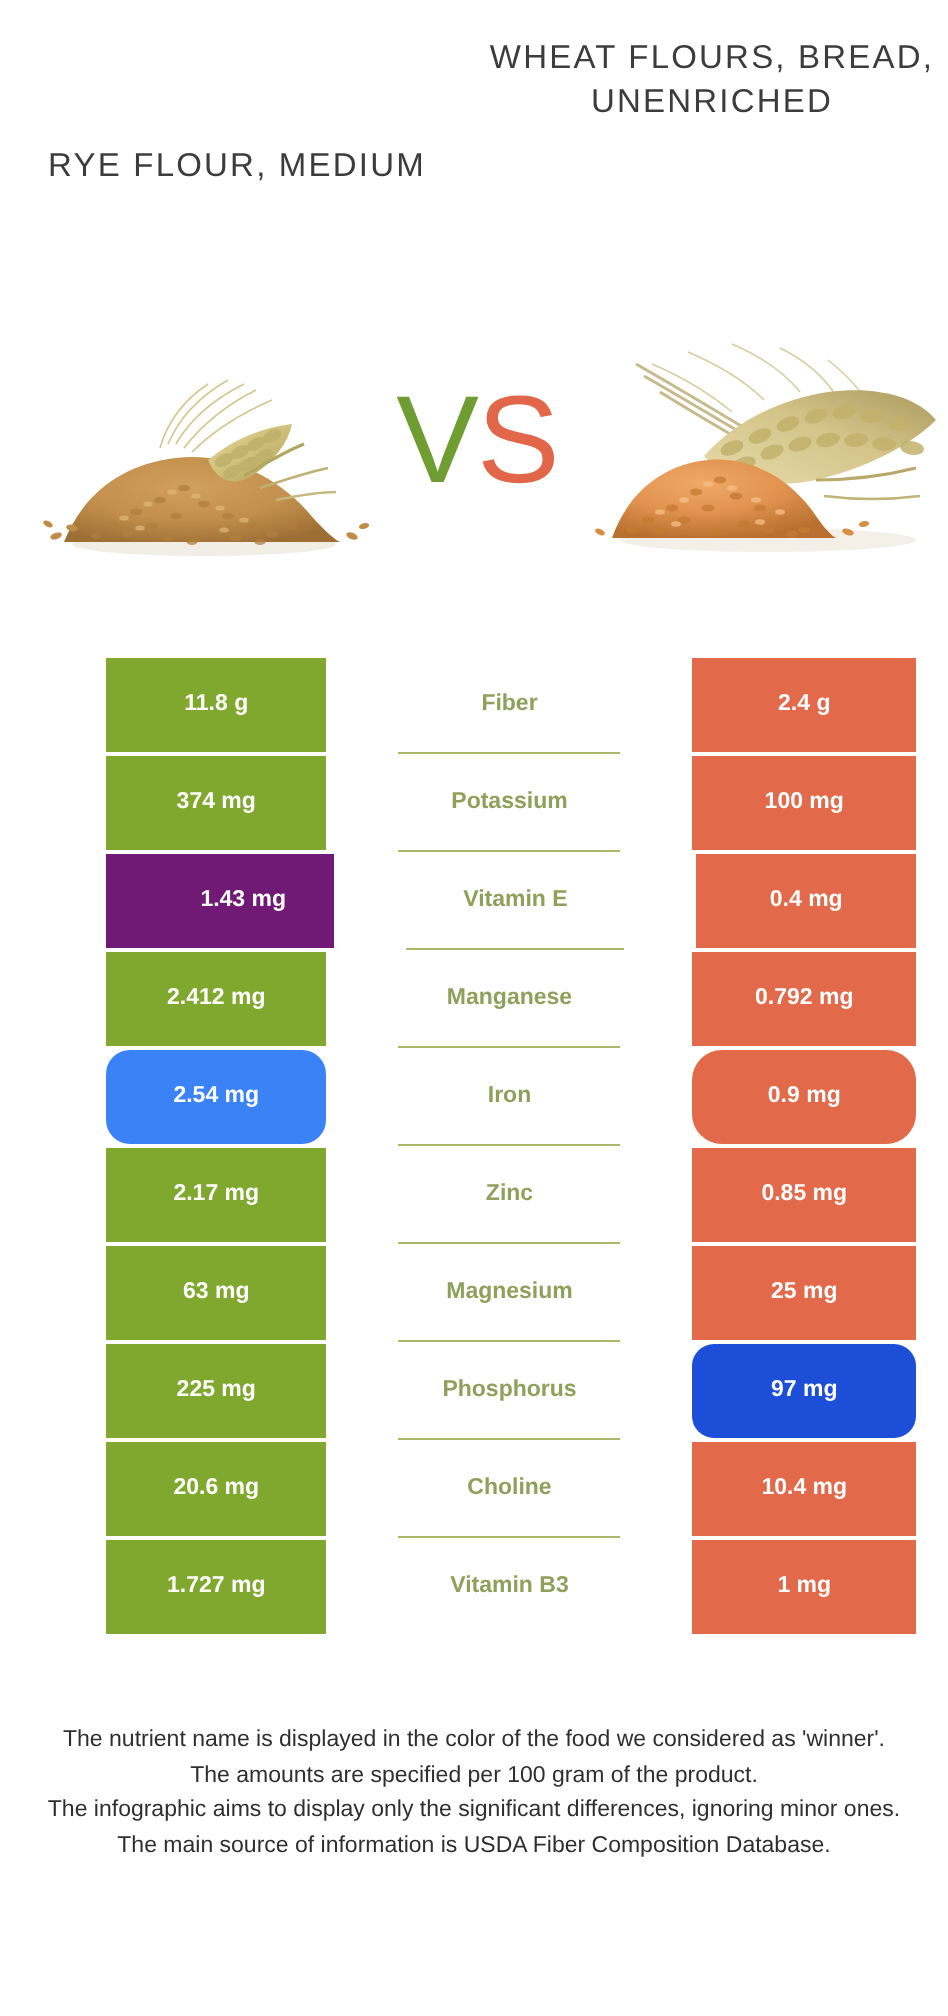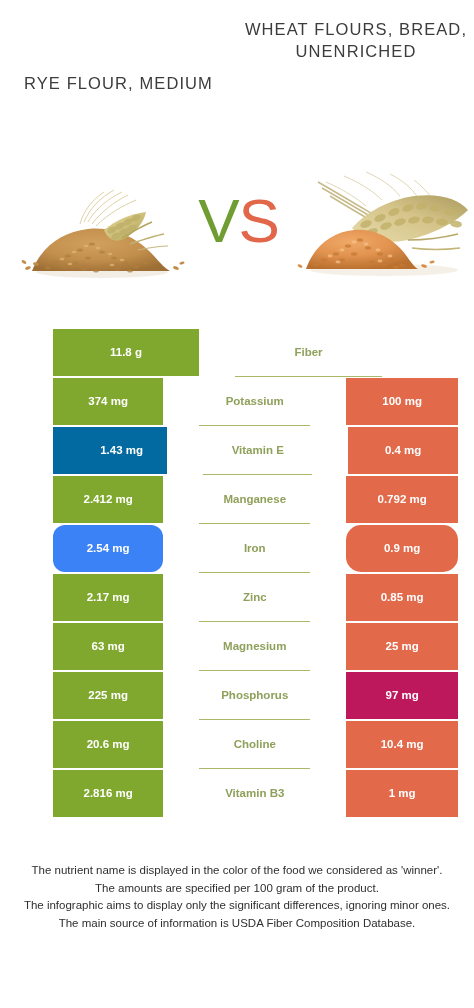--- a/index.html
+++ b/index.html
@@ -348,30 +348,31 @@
         </g>
       </svg>
     </div>
   </div>
 
   <div class="table">
 
     <div class="row">
       <div class="cell cell-left" style="background: rgb(128, 168, 46);">11.8 g</div>
       <div class="cell cell-mid" style="color: rgb(143, 160, 90);">Fiber</div>
+      <div class="cell cell-right" style="background: rgb(226, 105, 74);">2.4 g</div>
     </div>
 
     <div class="row">
       <div class="cell cell-left" style="background: rgb(128, 168, 46);">374 mg</div>
       <div class="cell cell-mid" style="color: rgb(143, 160, 90);">Potassium</div>
       <div class="cell cell-right" style="background: rgb(226, 105, 74);">100 mg</div>
     </div>
 
     <div class="row">
-      <div class="cell cell-left" style="background: #0369a1; padding-left: 23px;">1.43 mg</div>
+      <div class="cell cell-left" style="background: #701a75; padding-left: 23px;">1.43 mg</div>
       <div class="cell cell-mid" style="color: rgb(143, 160, 90);">Vitamin E</div>
       <div class="cell cell-right" style="background: rgb(226, 105, 74);">0.4 mg</div>
     </div>
 
     <div class="row">
       <div class="cell cell-left" style="background: rgb(128, 168, 46);">2.412 mg</div>
       <div class="cell cell-mid" style="color: rgb(143, 160, 90);">Manganese</div>
       <div class="cell cell-right" style="background: rgb(226, 105, 74);">0.792 mg</div>
     </div>
 
@@ -389,31 +390,31 @@
 
     <div class="row">
       <div class="cell cell-left" style="background: rgb(128, 168, 46);">63 mg</div>
       <div class="cell cell-mid" style="color: rgb(143, 160, 90);">Magnesium</div>
       <div class="cell cell-right" style="background: rgb(226, 105, 74);">25 mg</div>
     </div>
 
     <div class="row">
       <div class="cell cell-left" style="background: rgb(128, 168, 46);">225 mg</div>
       <div class="cell cell-mid" style="color: rgb(143, 160, 90);">Phosphorus</div>
-      <div class="cell cell-right" style="background: #be185d;">97 mg</div>
+      <div class="cell cell-right" style="background: #1d4ed8; border-radius: 11px;">97 mg</div>
     </div>
 
     <div class="row">
       <div class="cell cell-left" style="background: rgb(128, 168, 46);">20.6 mg</div>
       <div class="cell cell-mid" style="color: rgb(143, 160, 90);">Choline</div>
       <div class="cell cell-right" style="background: rgb(226, 105, 74);">10.4 mg</div>
     </div>
 
     <div class="row">
-      <div class="cell cell-left" style="background: rgb(128, 168, 46);">2.816 mg</div>
+      <div class="cell cell-left" style="background: rgb(128, 168, 46);">1.727 mg</div>
       <div class="cell cell-mid" style="color: rgb(143, 160, 90);">Vitamin B3</div>
       <div class="cell cell-right" style="background: rgb(226, 105, 74);">1 mg</div>
     </div>
 
   </div>
 
   <div class="footer" style="color: rgb(47, 47, 47);">
     <span class="footer-line">The nutrient name is displayed in the color of the food we considered as 'winner'.</span>
     <span class="footer-line">The amounts are specified per 100 gram of the product.</span>
     <span class="footer-line">The infographic aims to display only the significant differences, ignoring minor ones.</span>

